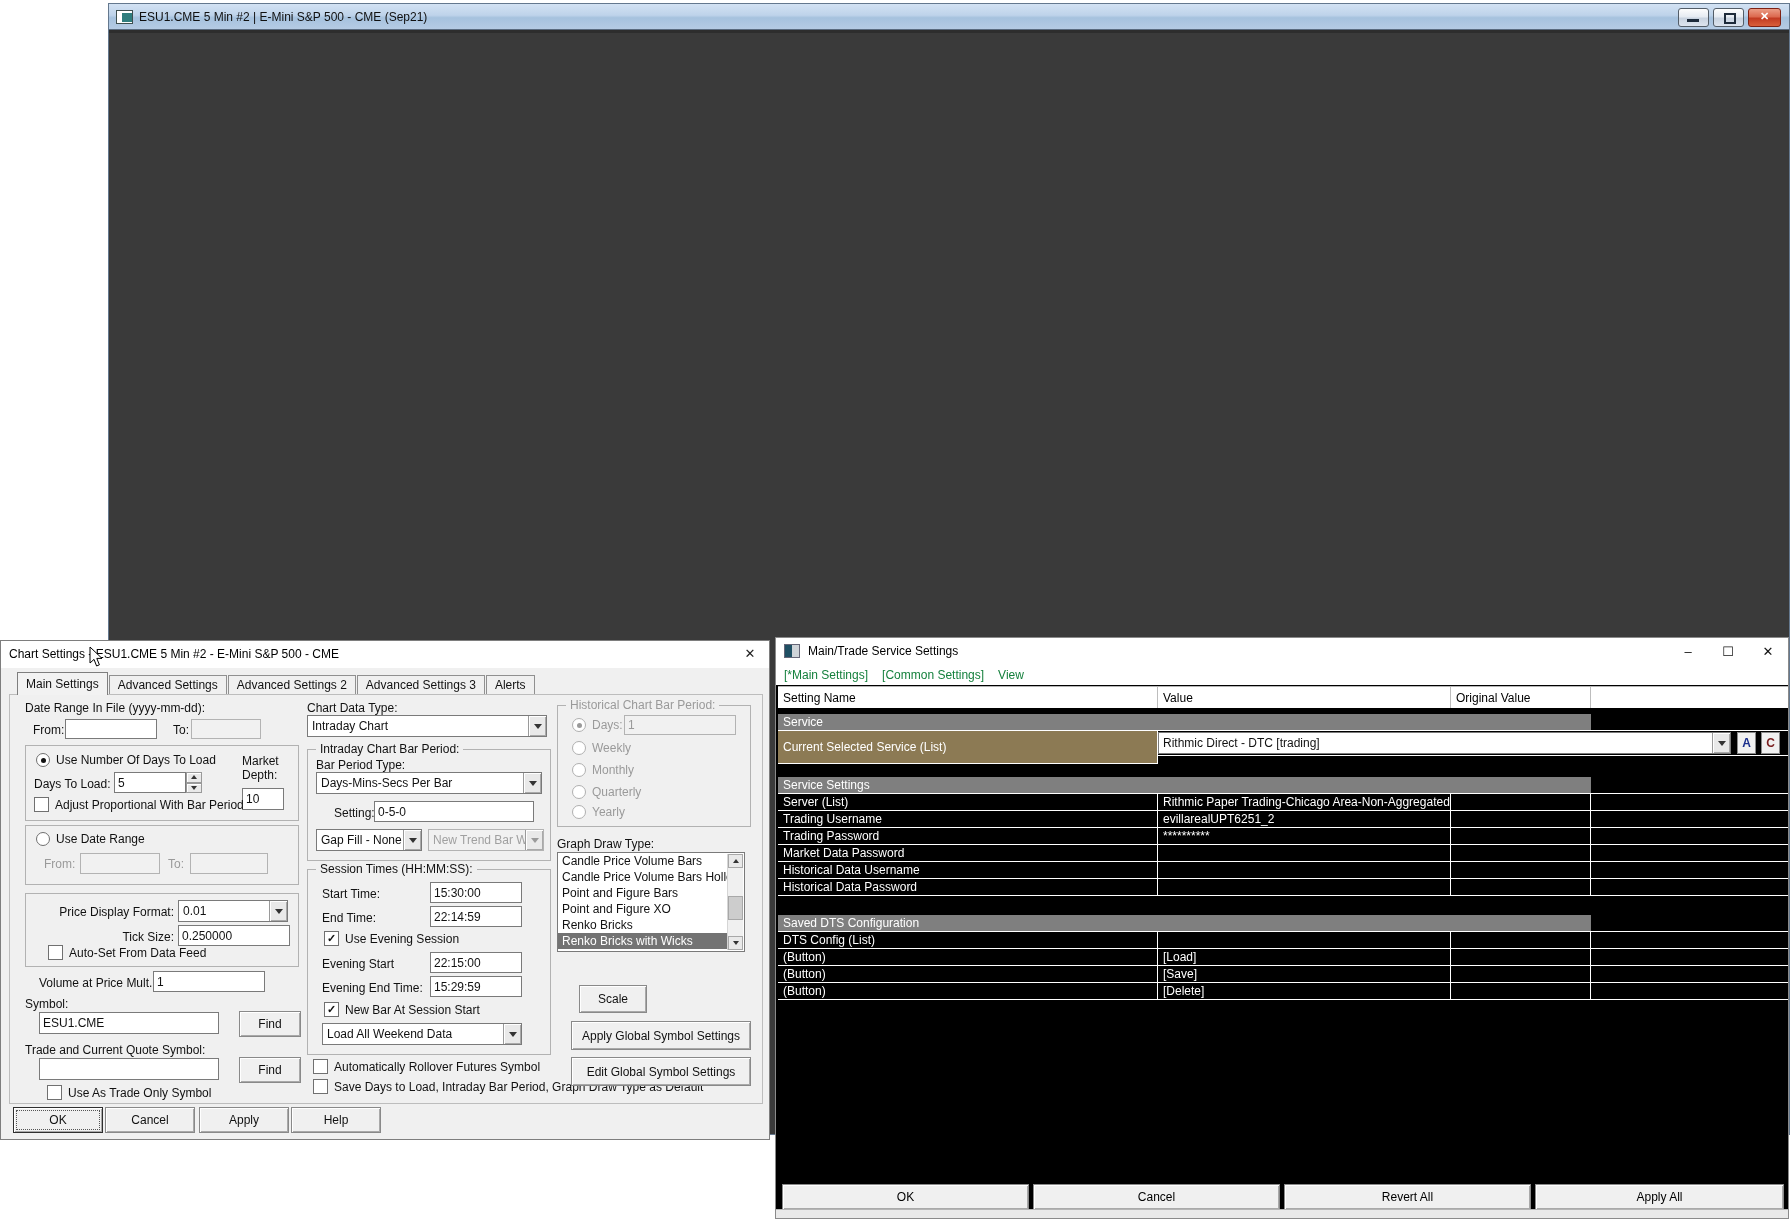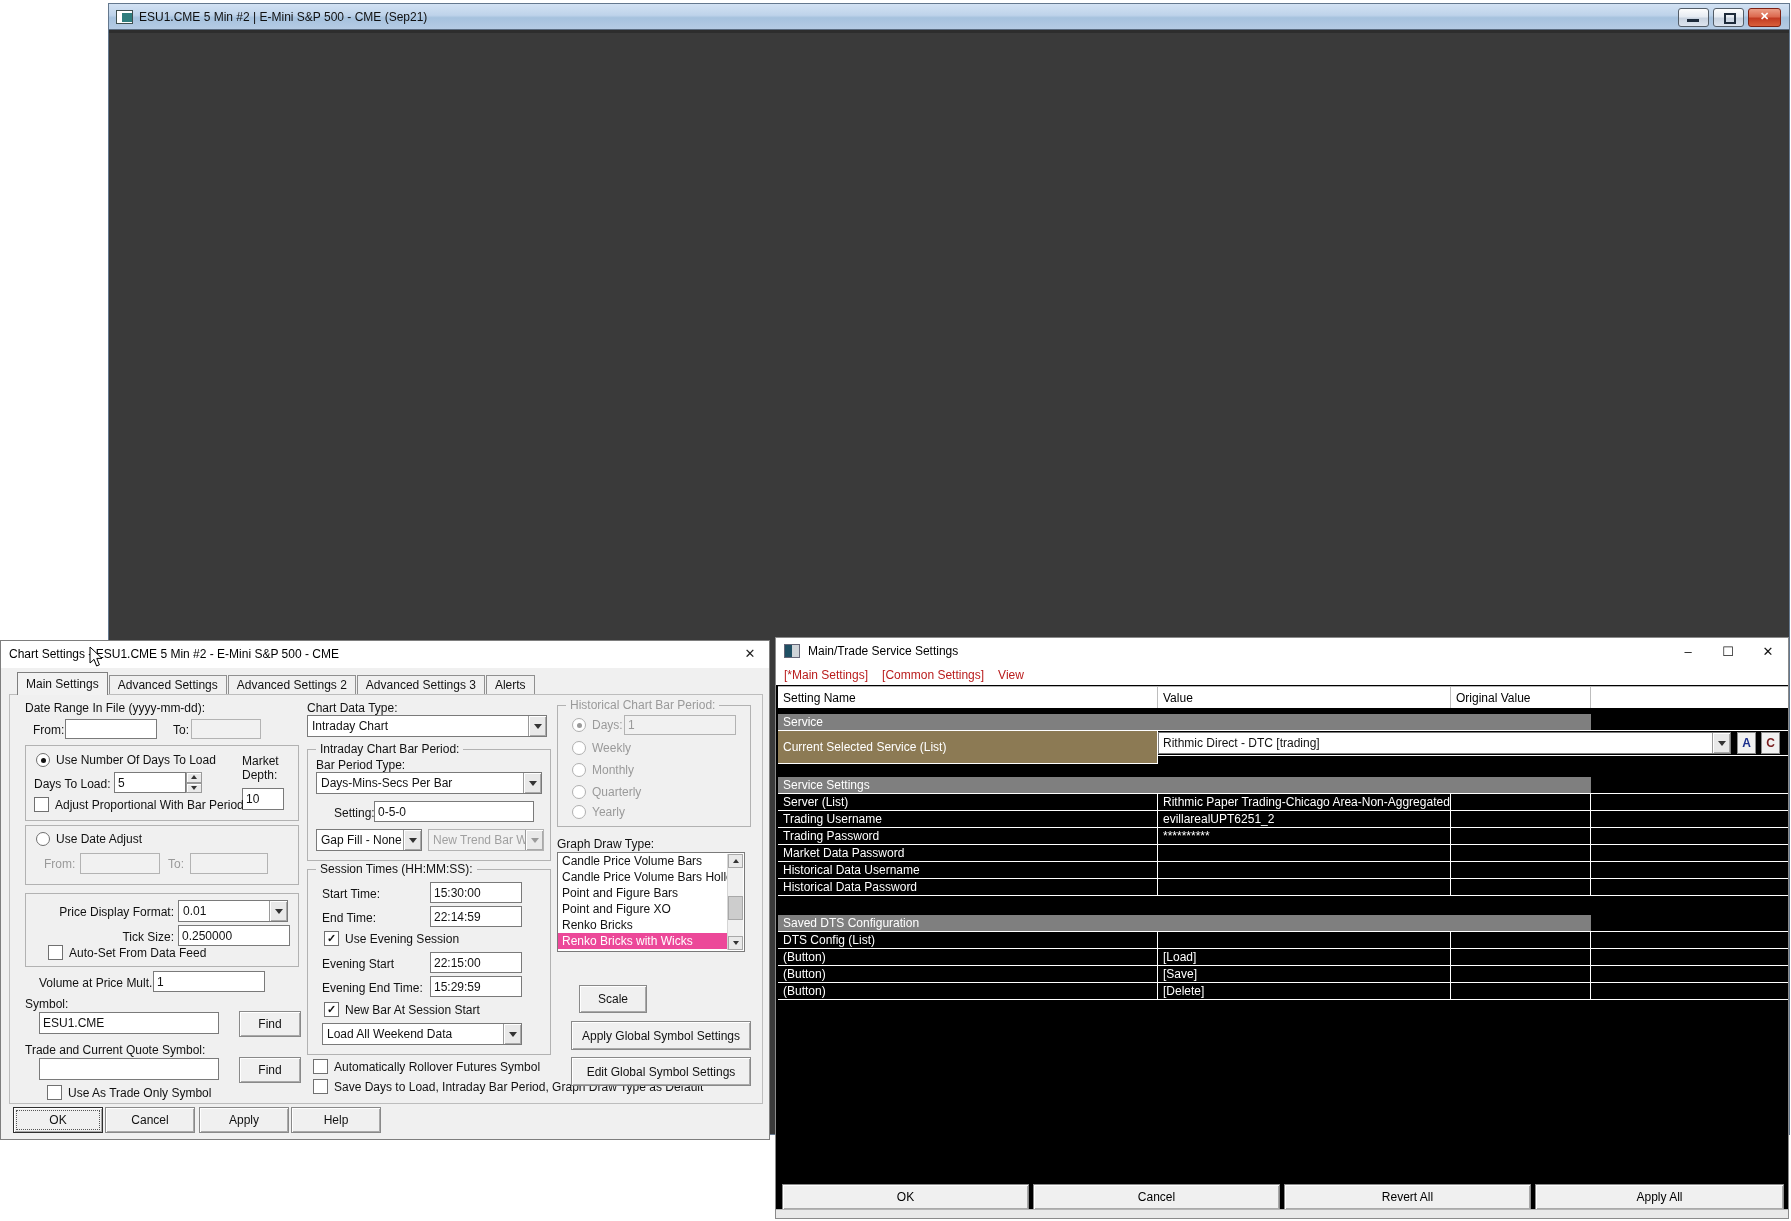--- a/index.html
+++ b/index.html
@@ -58,35 +58,35 @@
   .cs-close{position:absolute;right:8px;top:3px;width:22px;height:20px;text-align:center;font-size:13px;color:#222;line-height:20px;}
   .tabs{left:16px;top:31px;height:23px;display:flex;align-items:flex-end;}
   .tab{height:19px;line-height:19px;padding:0 8px;background:#f0f0f0;border:1px solid #909090;border-bottom:none;margin-right:1px;white-space:nowrap;}
   .tab.active{height:22px;line-height:22px;background:#f2f2f2;position:relative;z-index:3;border-color:#7e7e7e;}
   .tab-panel{left:8px;top:53px;width:752px;height:408px;border:1px solid #bdbdbd;background:#f0f0f0;}
   .spin{width:16px;display:flex;flex-direction:column;}
   .spin>div{flex:1;background:#e9e9e9;border:1px solid #9a9a9a;display:flex;align-items:center;justify-content:center;
     box-shadow:inset 1px 1px 0 #fff;}
   .list{background:#fff;border:1px solid #7a7a7a;box-sizing:border-box;}
   .list-item{height:16px;line-height:16px;padding-left:4px;white-space:nowrap;overflow:hidden;color:#111;}
-  .list-item.sel{background:#ec4899;color:#fff;}
+  .list-item.sel{background:#737373;color:#fff;}
   .sbar{position:absolute;top:1px;right:1px;bottom:1px;width:15px;background:#f0f0f0;border-left:1px solid #d5d5d5;}
   .sbtn{position:absolute;left:0;width:15px;height:14px;background:#e9e9e9;border:1px solid #a8a8a8;box-sizing:border-box;
     display:flex;align-items:center;justify-content:center;}
   .sthumb{position:absolute;left:0;width:15px;background:#cdcdcd;border:1px solid #a8a8a8;box-sizing:border-box;}
   
   #dts{left:775px;top:637px;width:1014px;height:582px;background:#000;border:1px solid #8a8a8a;box-sizing:border-box;}
   .dts-titlebar{left:0;top:0;right:0;height:26px;background:#fff;display:flex;align-items:center;padding-left:8px;}
   .dts-icon{width:14px;height:12px;border:1px solid #667;background:#cfd4d8;position:relative;margin-right:8px;}
   .dts-icon::before{content:"";position:absolute;left:0;top:0;width:7px;height:12px;background:#1f4f63;}
   .dts-title{font-size:12px;color:#000;}
   .dts-winbtns{position:absolute;right:0;top:0;height:26px;display:flex;}
   .dts-winbtn{width:40px;height:26px;display:flex;align-items:center;justify-content:center;font-size:13px;color:#111;}
   .dts-menubar{left:0;top:26px;right:0;height:21px;background:#fff;display:flex;align-items:center;gap:14px;padding-left:8px;}
-  .menu-item{white-space:nowrap;color:#b91c1c;}
+  .menu-item{white-space:nowrap;color:#15803d;}
   .dts-header{left:2px;top:48px;width:1010px;height:22px;background:#fff;border-top:1px solid #b5b5b5;display:flex;box-sizing:border-box;}
   .hcell{border-right:1px solid #bdbdbd;display:flex;align-items:center;padding-left:5px;box-sizing:border-box;color:#000;}
   .dts-table{left:2px;top:70px;width:1010px;}
   .dts-row{display:flex;width:1010px;}
   .cell{box-sizing:border-box;border-right:1px solid #fff;border-bottom:1px solid #fff;color:#fff;
         display:flex;align-items:center;padding-left:5px;white-space:nowrap;overflow:hidden;background:#000;}
   .c1{width:380px;} .c2{width:293px;} .c3{width:140px;} .c4{width:197px;border-right:none;}
   .section-row .sec{width:813px;background:#7f7f7f;color:#fff;border-bottom:1px solid #fff;display:flex;align-items:center;padding-left:5px;box-sizing:border-box;}
   .section-row .secend{width:197px;background:#000;border-bottom:1px solid #fff;box-sizing:border-box;}
   .gap-row{height:21px;background:#000;width:1010px;}
@@ -165,21 +165,21 @@
     <input class="tbox abs" style="left: 216px; top: 42px; width: 42px; height: 22px;" value="10">
     <div class="lbl-row abs" style="left:8px;top:51px;">
       <span class="cb"></span>
       <span>Adjust Proportional With Bar Period</span>
     </div>
   </div>
 
   <div class="groupbox abs" style="left:24px;top:184px;width:272px;height:58px;">
     <div class="lbl-row abs" style="left:10px;top:6px;">
       <span class="rb"></span>
-      <span>Use Date Adjust</span>
+      <span>Use Date Range</span>
     </div>
     <div class="abs gray" style="left:18px;top:31px;">From:</div>
     <input class="tbox dis abs" style="left: 54px; top: 27px; width: 80px; height: 21px;" value="">
     <div class="abs gray" style="left:142px;top:31px;">To:</div>
     <input class="tbox dis abs" style="left: 164px; top: 27px; width: 78px; height: 21px;" value="">
   </div>
 
   <div class="groupbox abs" style="left:24px;top:252px;width:272px;height:72px;">
     <div class="abs" style="left:8px;top:11px;width:140px;text-align:right;">Price Display Format:</div>
     <div class="combo abs" style="left:152px;top:6px;width:110px;">

